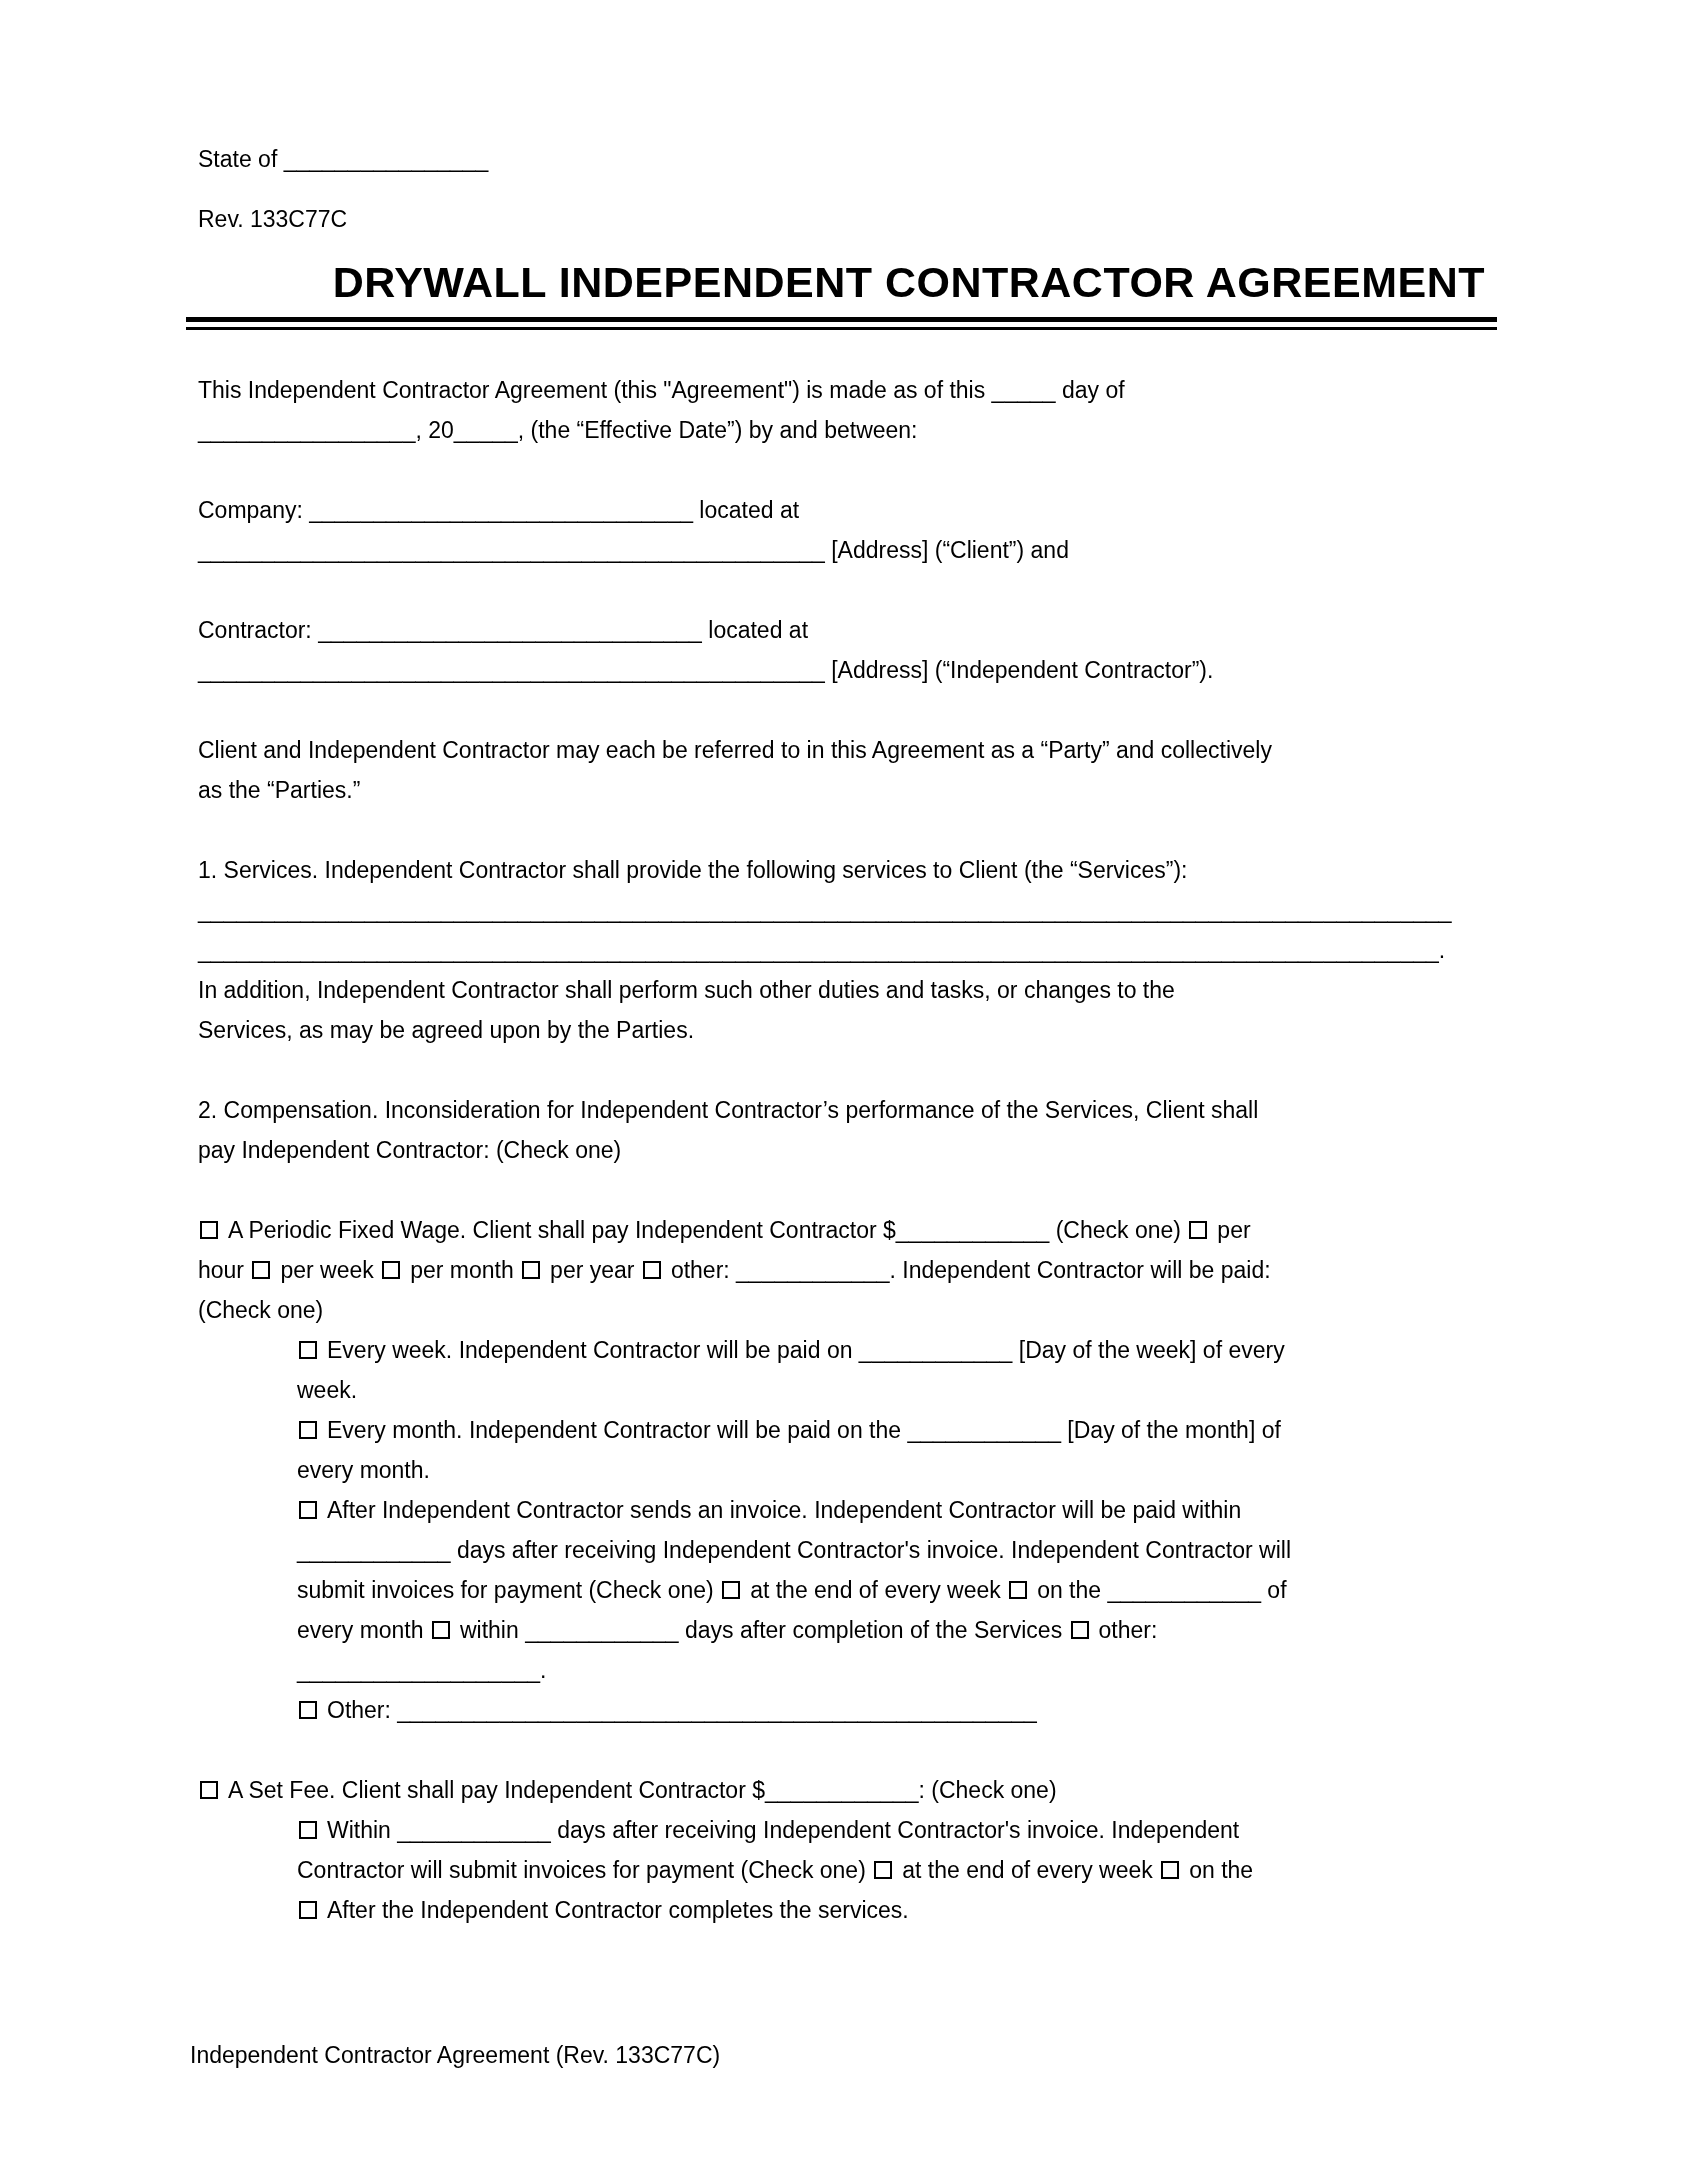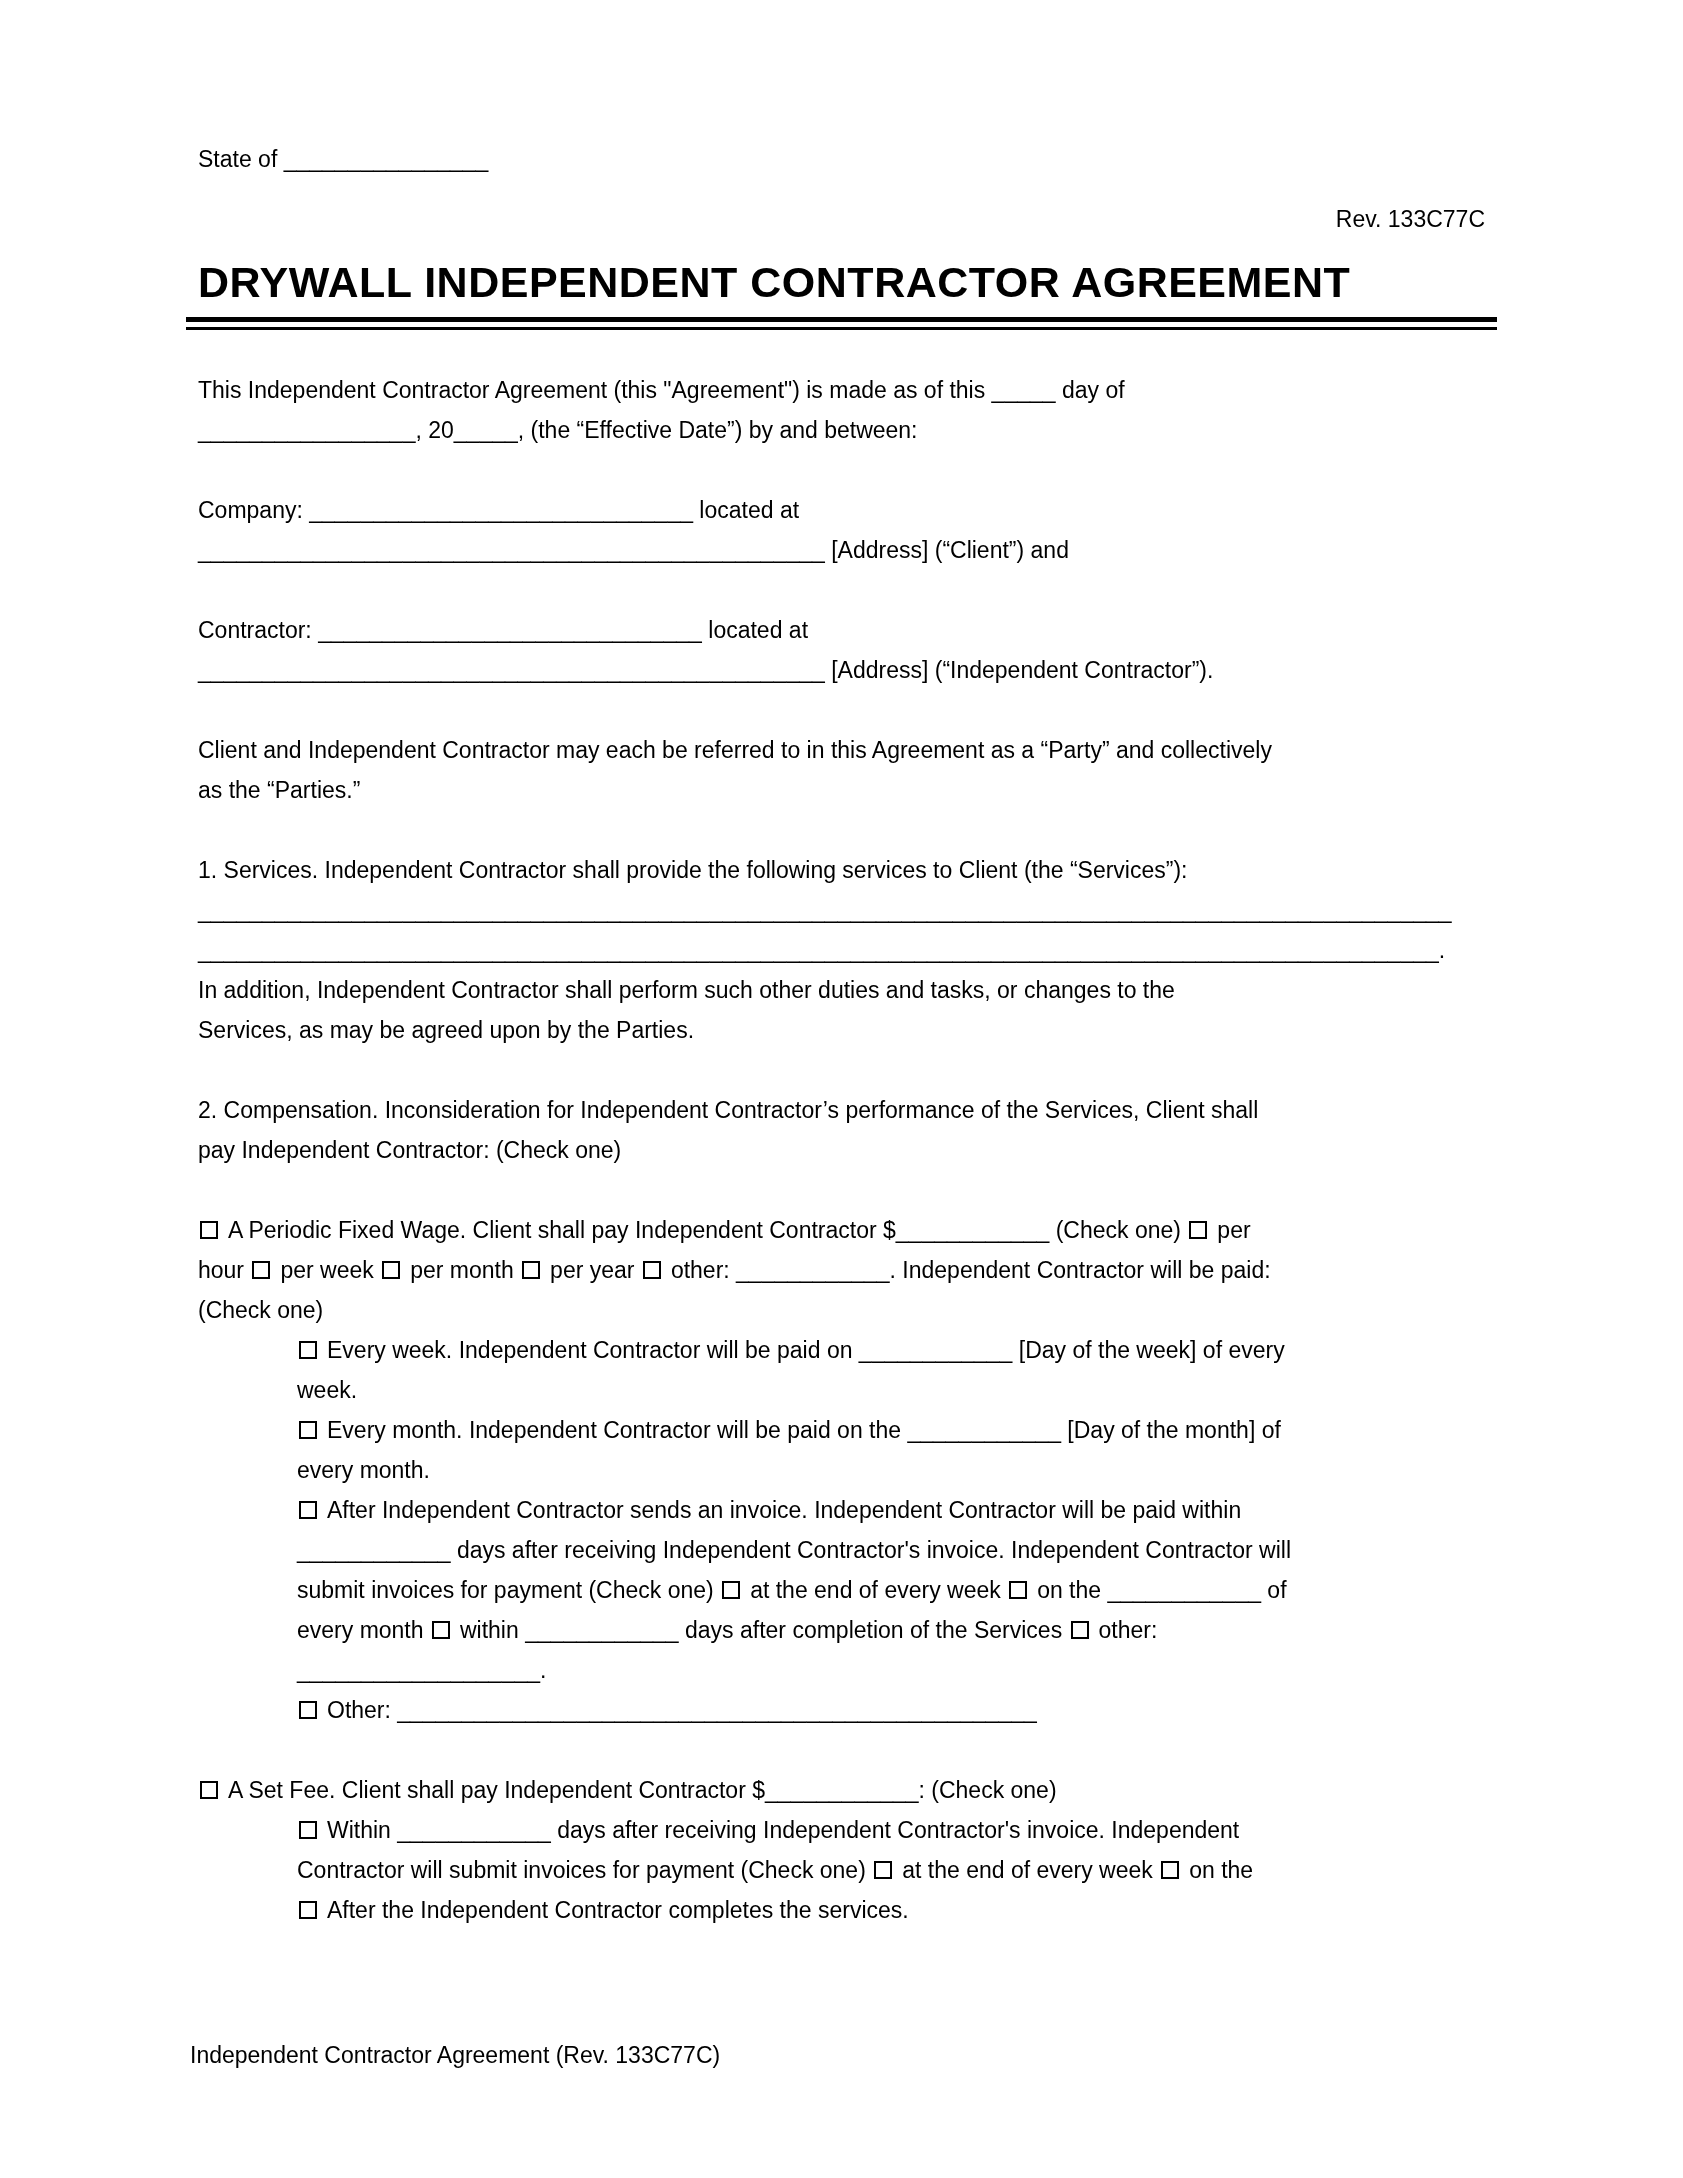--- a/index.html
+++ b/index.html
@@ -3,22 +3,22 @@
 <meta charset="utf-8">
 <style>
   html,body{margin:0;padding:0;background:#fff;}
   body{
     width:1683px;height:2178px;position:relative;
     font-family:"Liberation Sans","DejaVu Sans",sans-serif;
     font-size:23px;line-height:40px;color:#000;
     -webkit-font-smoothing:antialiased;
   }
   .page{box-sizing:border-box;width:1683px;height:2178px;padding:139px 198px 12px;position:relative;overflow:hidden;}
-  .rev{text-align:right;margin-top:20px;}
-  h1.title{font-size:43px;line-height:50px;font-weight:bold;text-align:left;margin:18px 0 0;letter-spacing:0.5px;}
+  .rev{text-align:left;margin-top:20px;}
+  h1.title{font-size:43px;line-height:50px;font-weight:bold;text-align:right;margin:18px 0 0;letter-spacing:0.5px;}
   .rule{height:5px;border-top:5px solid #000;border-bottom:3px solid #000;margin:10px -12px 0;}
   p.para{margin:40px 0 0;}
   .tight{margin:0;}
   .b{font-weight:normal;}
   .u{}
   .sub{margin-left:99px;}
   .cb{display:inline-block;box-sizing:border-box;width:18px;height:18px;border:2px solid #000;background:#fff;vertical-align:-1px;margin:0 10px 0 2px;}
   .footer{position:absolute;left:190px;top:2035px;}
 </style>
 </head>

